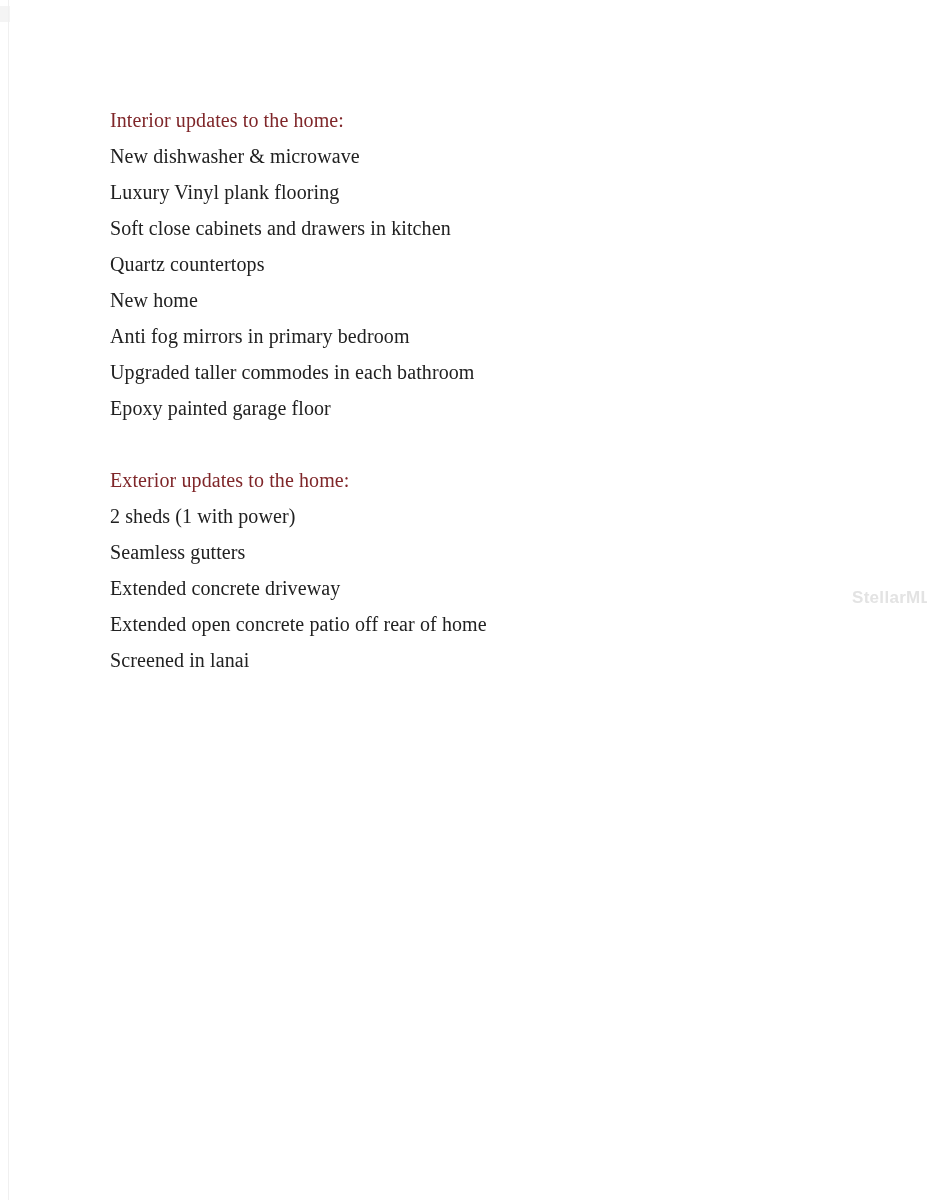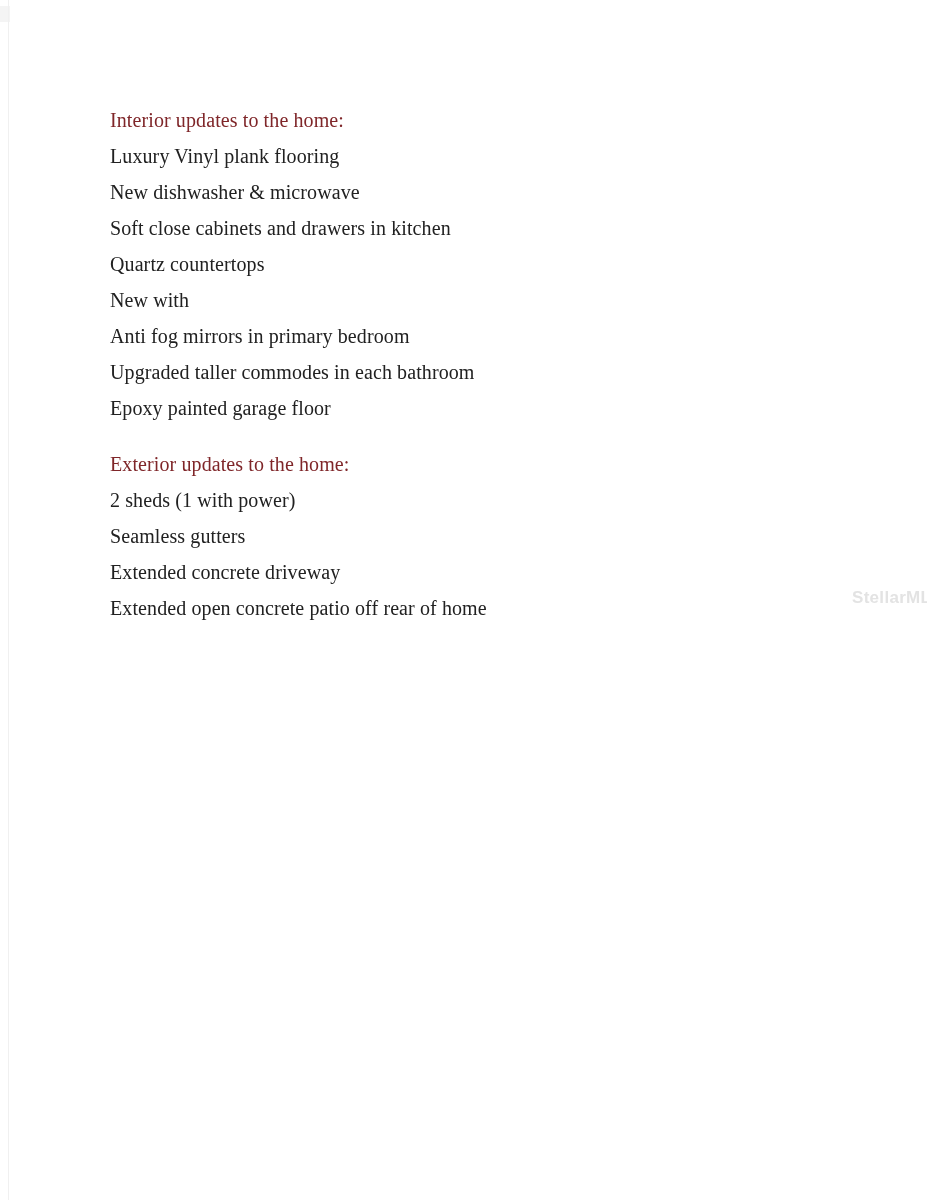--- a/index.html
+++ b/index.html
@@ -33,21 +33,21 @@
     width: 10px;
     height: 16px;
     background: #f4f4f4;
   }
   .content {
     position: absolute;
     left: 110px;
     top: 102px;
   }
   .section-exterior {
-    margin-top: 20px;
+    margin-top: 36px;
   }
   .heading {
     margin: 0;
     font-size: 20px;
     line-height: 36px;
     height: 36px;
     font-weight: normal;
     color: #7f2629;
     white-space: nowrap;
     letter-spacing: 0.1px;
@@ -79,35 +79,36 @@
 
 <div class="page">
 
   <div class="edge-corner"></div>
   <div class="edge-line"></div>
 
   <main class="content">
 
     <section class="section-interior">
       <h2 class="heading">Interior updates to the home:</h2>
+      <p class="line">New dishwasher &amp; microwave</p>
       <p class="line">Luxury Vinyl plank flooring</p>
-      <p class="line">New dishwasher &amp; microwave</p>
       <p class="line">Soft close cabinets and drawers in kitchen</p>
       <p class="line">Quartz countertops</p>
-      <p class="line">New with</p>
+      <p class="line">New home</p>
       <p class="line">Anti fog mirrors in primary bedroom</p>
       <p class="line">Upgraded taller commodes in each bathroom</p>
       <p class="line">Epoxy painted garage floor</p>
     </section>
 
     <section class="section-exterior">
       <h2 class="heading">Exterior updates to the home:</h2>
       <p class="line">2 sheds (1 with power)</p>
       <p class="line">Seamless gutters</p>
       <p class="line">Extended concrete driveway</p>
       <p class="line">Extended open concrete patio off rear of home</p>
+      <p class="line">Screened in lanai</p>
     </section>
 
   </main>
 
   <div class="watermark">StellarMLS</div>
 
 </div>
 
 </body></html>

